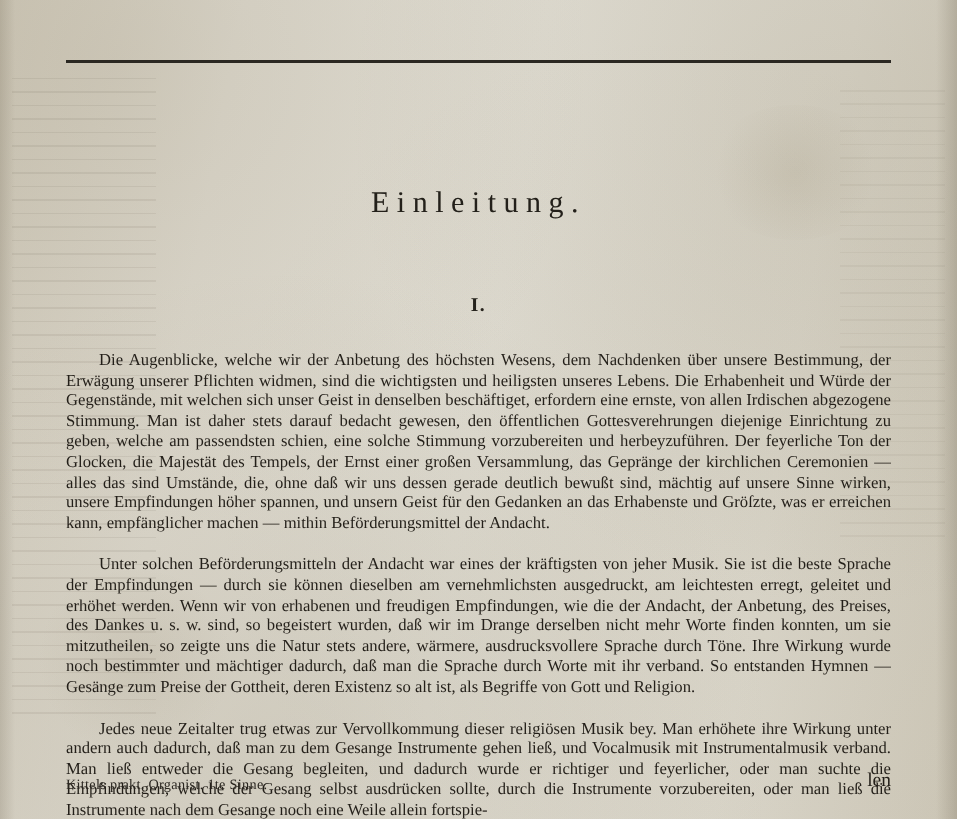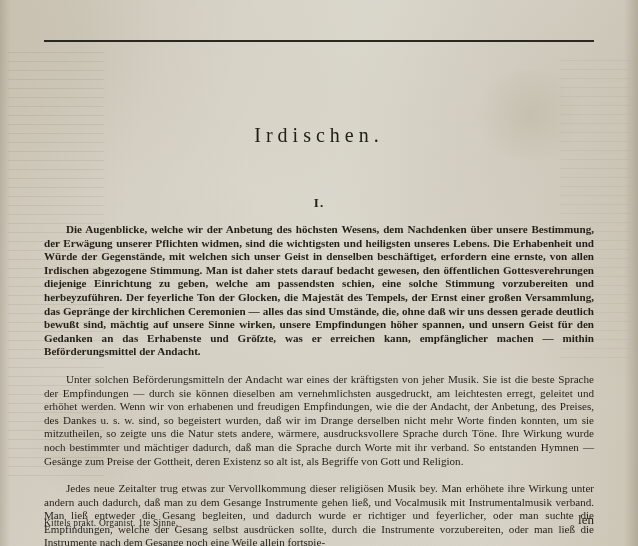--- a/index.html
+++ b/index.html
@@ -94,22 +94,21 @@
     margin: 0;
     text-align: justify;
     font-size: 11.1px;
     line-height: 13.6px;
     text-indent: 22px;
     color: #231f19;
     -webkit-hyphens: none;
     hyphens: none;
   }
   .body-text p.first {
-    margin-top: 12px;
-    font-weight: bold;
+    margin-top: 23px;
   }
   .body-text p.gap {
     margin-top: 14px;
   }
 
   .footline {
     position: absolute;
     left: 44px;
     top: 518px;
     width: 560px;
@@ -159,21 +158,21 @@
   <div id="ghost2"></div>
   <div class="fold"></div>
   <div class="fold-r"></div>
 
   <div class="spot" style="left:470px; top:70px; width:120px; height:90px; background:radial-gradient(circle, rgba(150,138,110,0.16), rgba(150,138,110,0) 70%);"></div>
   <div class="spot" style="left:20px; top:380px; width:140px; height:120px; background:radial-gradient(circle, rgba(150,138,110,0.14), rgba(150,138,110,0) 70%);"></div>
 
   <div class="rule"></div>
 
   <div id="content">
-    <div class="chapter-title">Irdischen.</div>
+    <div class="chapter-title">Einleitung.</div>
     <div class="section-number">I.</div>
 
     <div class="body-text">
       <p class="first">Die Augenblicke, welche wir der Anbetung des höchsten Wesens, dem Nachdenken über unsere Bestimmung, der Erwägung unserer Pflichten widmen, sind die wichtigsten und heiligsten unseres Lebens. Die Erhabenheit und Würde der Gegenstände, mit welchen sich unser Geist in denselben beschäftiget, erfordern eine ernste, von allen Irdischen abgezogene Stimmung. Man ist daher stets darauf bedacht gewesen, den öffentlichen Gottesverehrungen diejenige Einrichtung zu geben, welche am passendsten schien, eine solche Stimmung vorzubereiten und herbeyzuführen. Der feyerliche Ton der Glocken, die Majestät des Tempels, der Ernst einer großen Versammlung, das Gepränge der kirchlichen Ceremonien — alles das sind Umstände, die, ohne daß wir uns dessen gerade deutlich bewußt sind, mächtig auf unsere Sinne wirken, unsere Empfindungen höher spannen, und unsern Geist für den Gedanken an das Erhabenste und Gröſzte, was er erreichen kann, empfänglicher machen — mithin Beförderungsmittel der Andacht.</p>
       <p class="gap">Unter solchen Beförderungsmitteln der Andacht war eines der kräftigsten von jeher Musik. Sie ist die beste Sprache der Empfindungen — durch sie können dieselben am vernehmlichsten ausgedruckt, am leichtesten erregt, geleitet und erhöhet werden. Wenn wir von erhabenen und freudigen Empfindungen, wie die der Andacht, der Anbetung, des Preises, des Dankes u. s. w. sind, so begeistert wurden, daß wir im Drange derselben nicht mehr Worte finden konnten, um sie mitzutheilen, so zeigte uns die Natur stets andere, wärmere, ausdrucksvollere Sprache durch Töne. Ihre Wirkung wurde noch bestimmter und mächtiger dadurch, daß man die Sprache durch Worte mit ihr verband. So entstanden Hymnen — Gesänge zum Preise der Gottheit, deren Existenz so alt ist, als Begriffe von Gott und Religion.</p>
       <p class="gap">Jedes neue Zeitalter trug etwas zur Vervollkommung dieser religiösen Musik bey. Man erhöhete ihre Wirkung unter andern auch dadurch, daß man zu dem Gesange Instrumente gehen ließ, und Vocalmusik mit Instrumentalmusik verband. Man ließ entweder die Gesang begleiten, und dadurch wurde er richtiger und feyerlicher, oder man suchte die Empfindungen, welche der Gesang selbst ausdrücken sollte, durch die Instrumente vorzubereiten, oder man ließ die Instrumente nach dem Gesange noch eine Weile allein fortspie-</p>
     </div>
   </div>
 
   <div class="footline">

